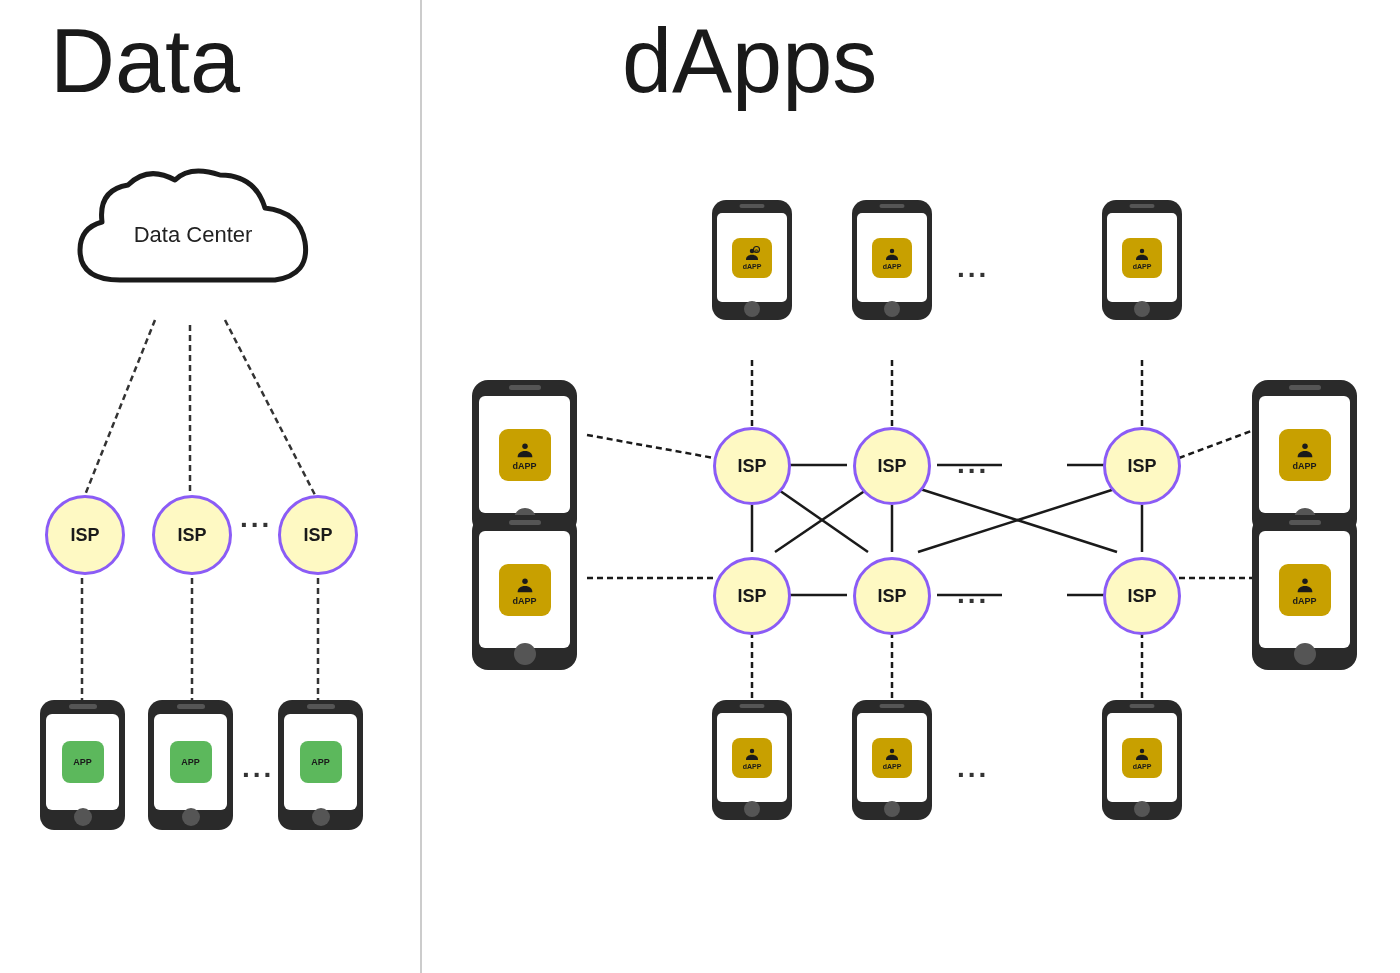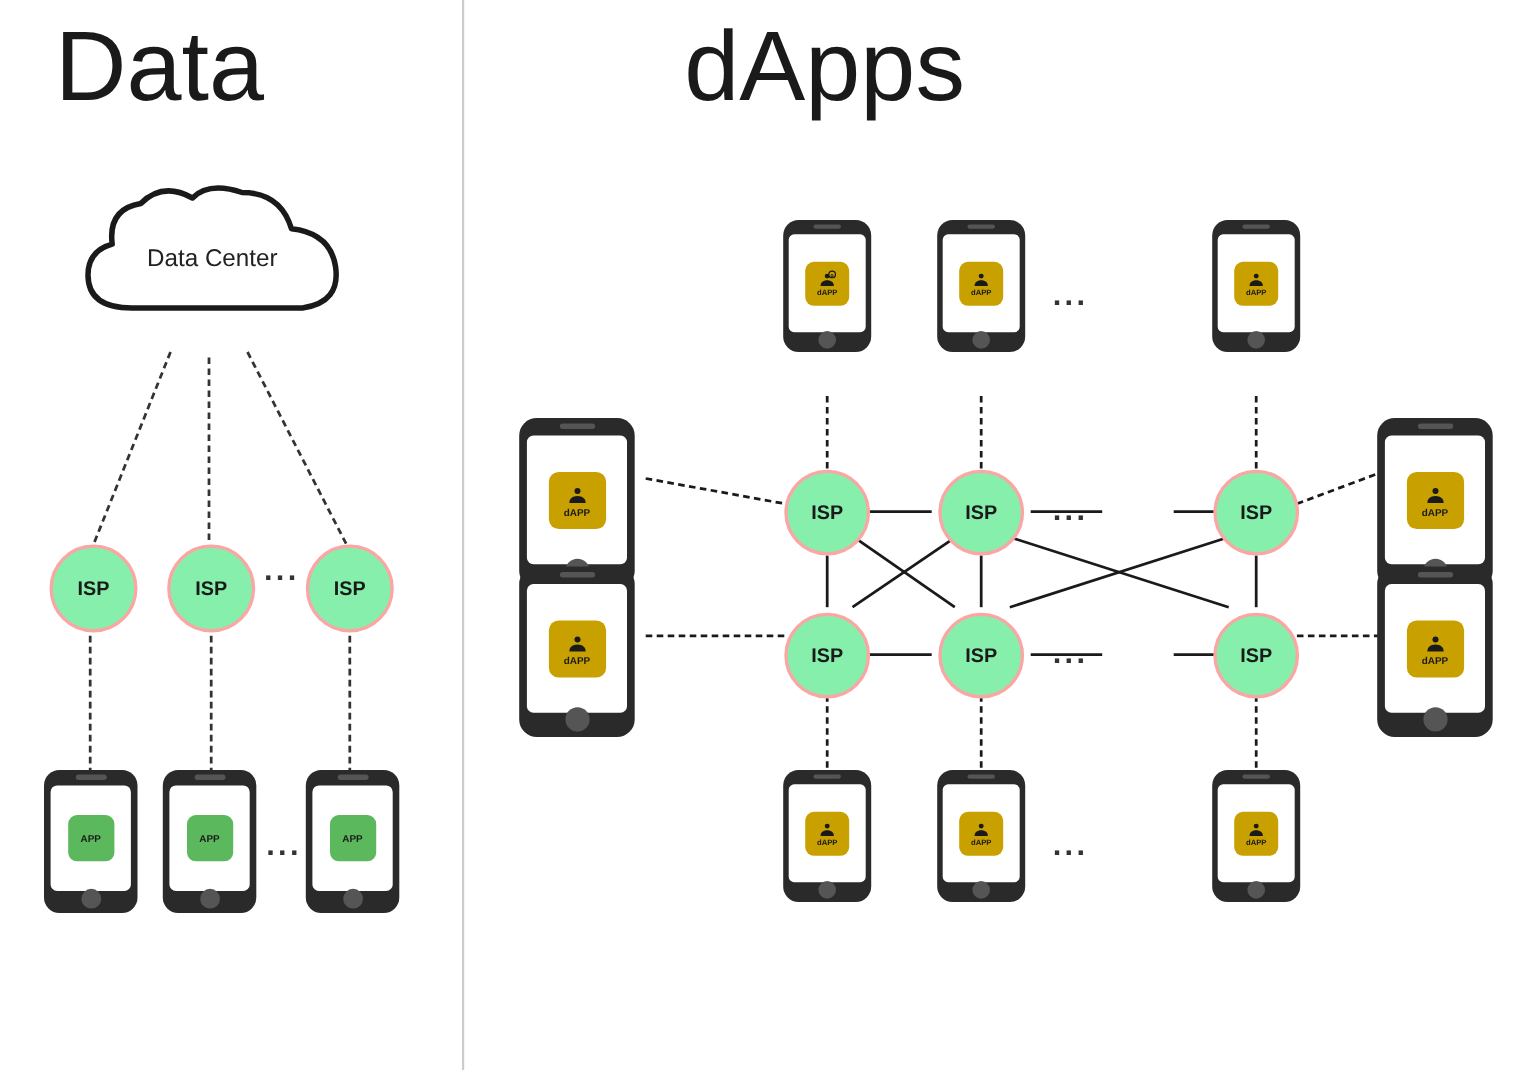--- a/index.html
+++ b/index.html
@@ -57,22 +57,22 @@
       position: absolute;
       top: 160px;
       left: 60px;
       width: 270px;
       height: 160px;
     }
 
     
     .isp-circle {
       border-radius: 50%;
-      border: 3px solid #fca5a5;
-      background: #86efac;
+      border: 3px solid #8b5cf6;
+      background: #fef9c3;
       display: flex;
       align-items: center;
       justify-content: center;
       font-size: 18px;
       font-weight: 600;
       color: #1a1a1a;
       position: absolute;
     }
 
     

